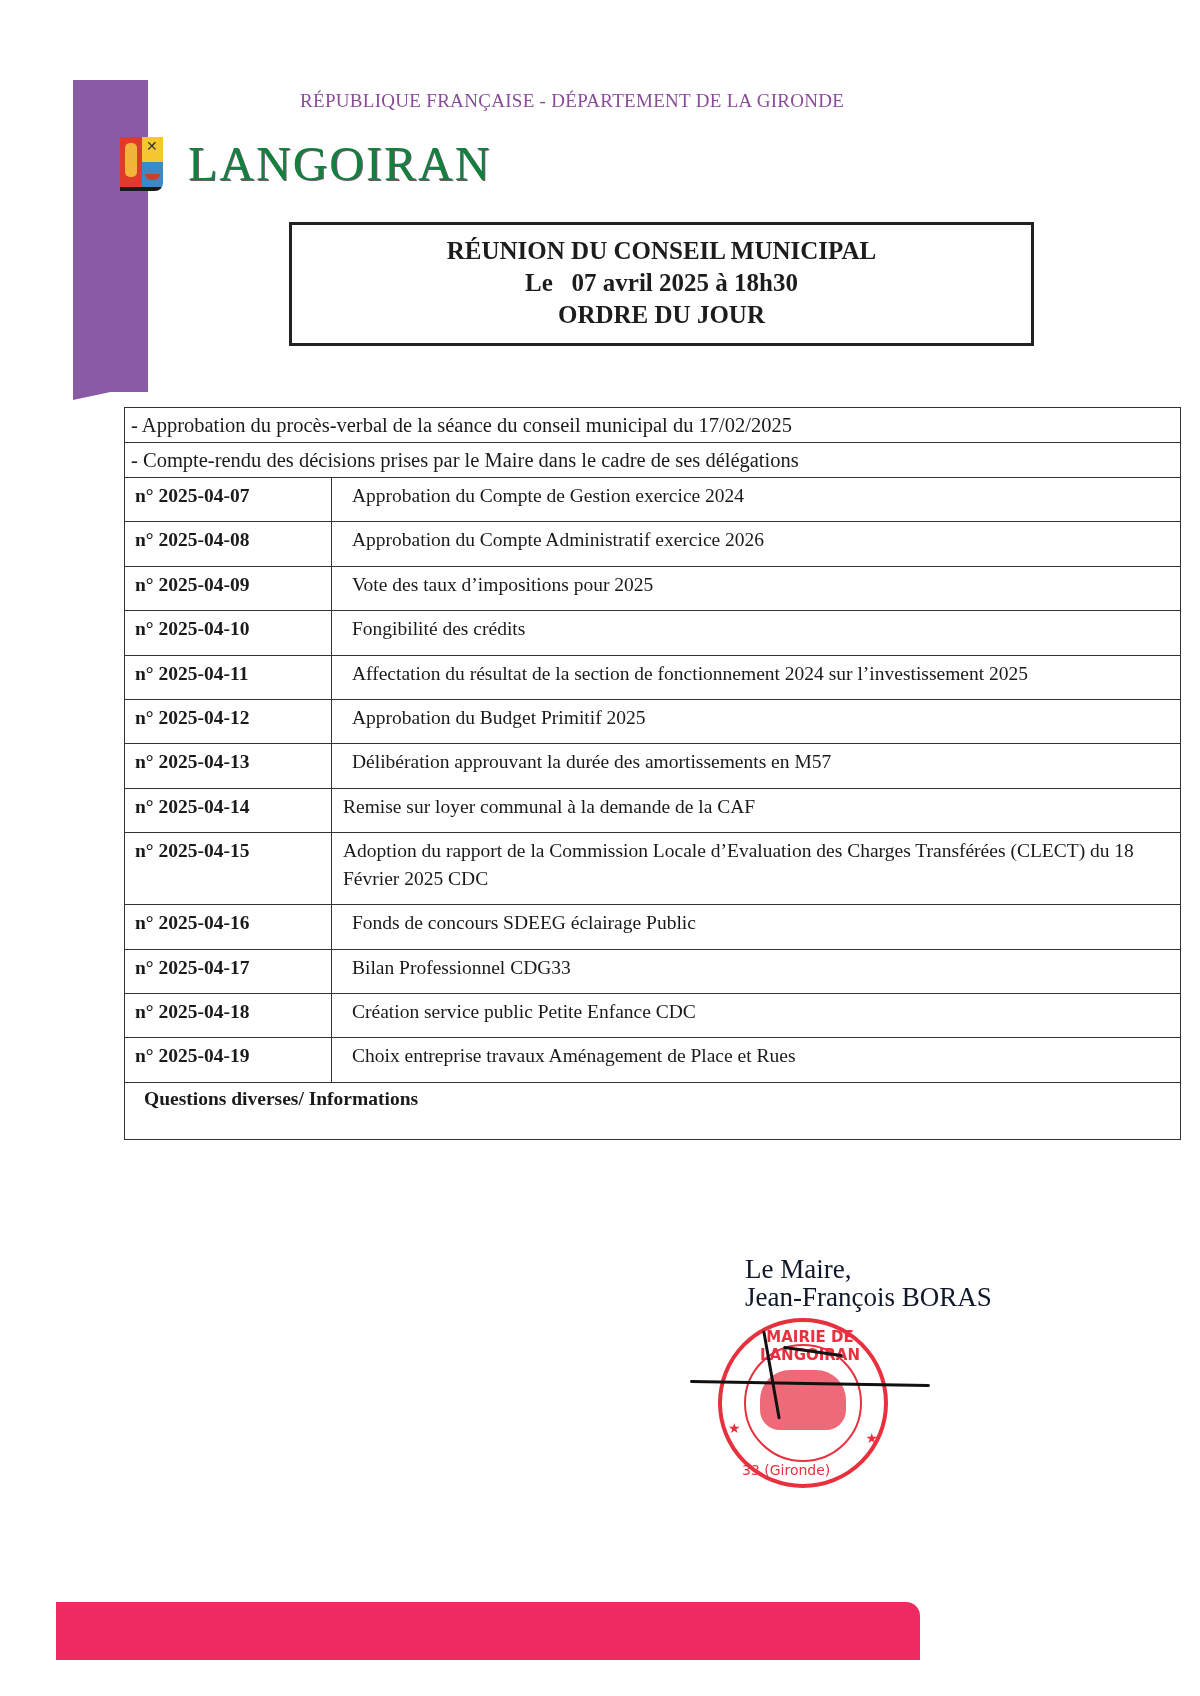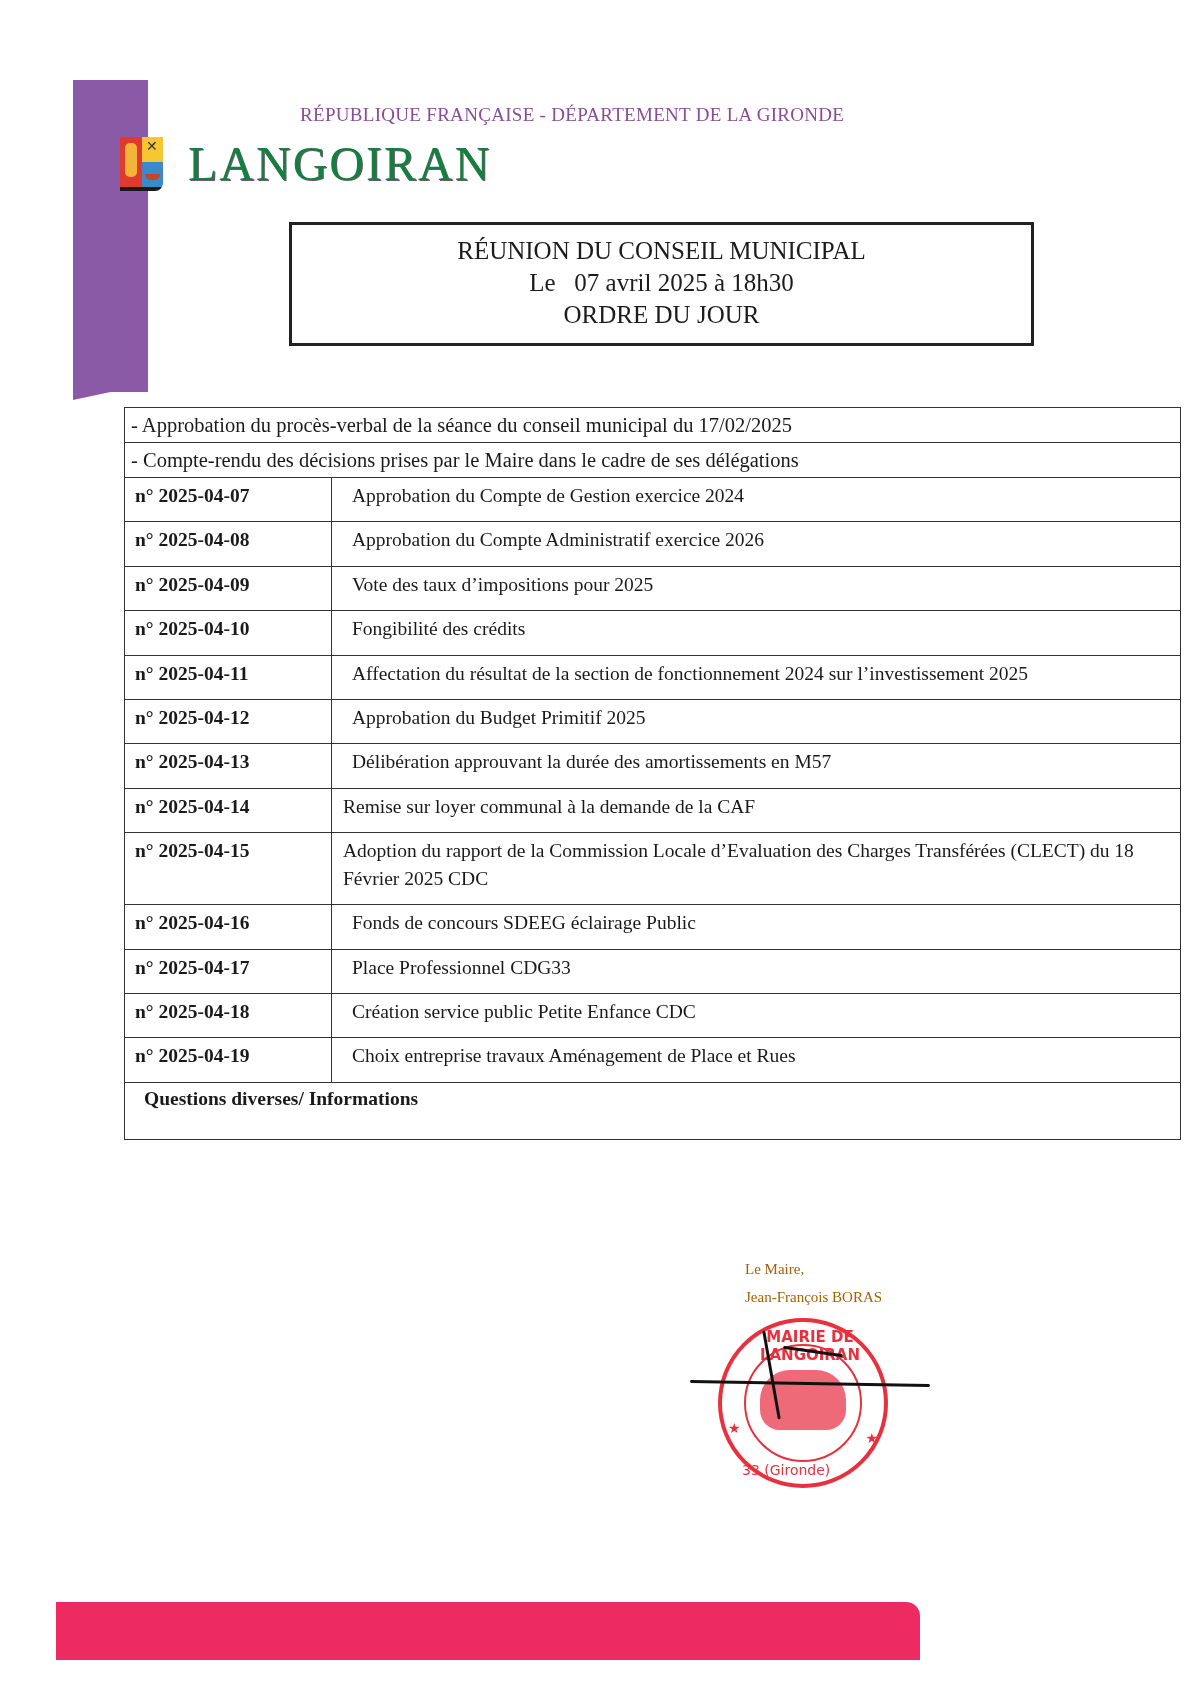--- a/index.html
+++ b/index.html
@@ -12,21 +12,21 @@
       border-bottom-left-radius: 2px 2px;
     }
     .purple-bar::after {
       content: ""; position: absolute; left: 0; bottom: -8px; width: 75px; height: 20px;
       background: #8a5aa6;
       border-top-right-radius: 0; border-bottom-right-radius: 40px 20px;
       clip-path: polygon(0 0, 100% 0, 100% 20%, 0 100%);
     }
 
     .republic-line {
-      position: absolute; left: 300px; top: 104px; width: 660px;
+      position: absolute; left: 300px; top: 90px; width: 660px;
       font-family: "Liberation Serif", serif; font-size: 19px; letter-spacing: 0.3px;
       color: #8a4b99; white-space: nowrap;
     }
 
     .crest {
       position: absolute; left: 120px; top: 137px; width: 43px; height: 54px;
       display: flex; flex-wrap: wrap; border-bottom-right-radius: 8px; overflow: hidden;
     }
     .crest .left { width: 22px; height: 50px; background: #e03a2c; position: relative; }
     .crest .left::after { content: ""; position: absolute; left: 5px; top: 6px; width: 12px; height: 34px; background: #f3b43a; border-radius: 5px; }
@@ -42,21 +42,21 @@
       font-family: "Liberation Serif", serif; font-size: 48px; letter-spacing: 2px;
       color: #15803d; text-shadow: 1px 1px 0 #6c5a78;
       white-space: nowrap;
     }
 
     .title-box {
       position: absolute; left: 289px; top: 222px; width: 745px; height: 124px;
       border: 3px solid #222; text-align: center; padding-top: 10px;
     }
     .title-box div {
-      font-family: "Liberation Serif", serif; font-weight: normal; font-size: 25px; line-height: 32px;
+      font-family: "Liberation Serif", serif; font-weight: bold; font-size: 25px; line-height: 32px;
       color: #1c1c1c;
     }
 
     .agenda-table {
       position: absolute; left: 92px; top: 407px; width: 1057px;
       border: 1.5px solid #333;
       margin-left: 32px;
     }
     .row { display: flex; border-bottom: 1.5px solid #333; }
     .row:last-child { border-bottom: none; }
@@ -79,21 +79,21 @@
     .delib .label {
       flex: 1; font-size: 19.5px; line-height: 28px; padding: 4px 8px 0 20px;
     }
     .delib .label.flush { padding-left: 11px; }
     .questions {
       height: 56px; font-weight: bold; font-size: 19.5px; padding: 5px 0 0 19px;
     }
 
     .signature-block {
       position: absolute; left: 745px; top: 1255px;
-      font-size: 15px; line-height: 28px; color: #a16207;
+      font-size: 27px; line-height: 28px; color: #0f172a;
     }
 
     .stamp {
       position: absolute; left: 718px; top: 1318px; width: 170px; height: 170px;
       border-radius: 50%; border: 4px solid #e8313f;
     }
     .stamp .inner {
       position: absolute; left: 22px; top: 22px; width: 118px; height: 118px;
       border-radius: 50%; border: 2px solid #e8313f;
     }
@@ -185,21 +185,21 @@
   <div class="row delib tall">
     <div class="num">n° 2025-04-15</div>
     <div class="label flush">Adoption du rapport de la Commission Locale d’Evaluation des Charges Transférées (CLECT) du 18 Février 2025 CDC</div>
   </div>
   <div class="row delib">
     <div class="num">n° 2025-04-16</div>
     <div class="label">Fonds de concours SDEEG éclairage Public</div>
   </div>
   <div class="row delib">
     <div class="num">n° 2025-04-17</div>
-    <div class="label">Place Professionnel CDG33</div>
+    <div class="label">Bilan Professionnel CDG33</div>
   </div>
   <div class="row delib">
     <div class="num">n° 2025-04-18</div>
     <div class="label">Création service public Petite Enfance CDC</div>
   </div>
   <div class="row delib">
     <div class="num">n° 2025-04-19</div>
     <div class="label">Choix entreprise travaux Aménagement de Place et Rues</div>
   </div>
 

